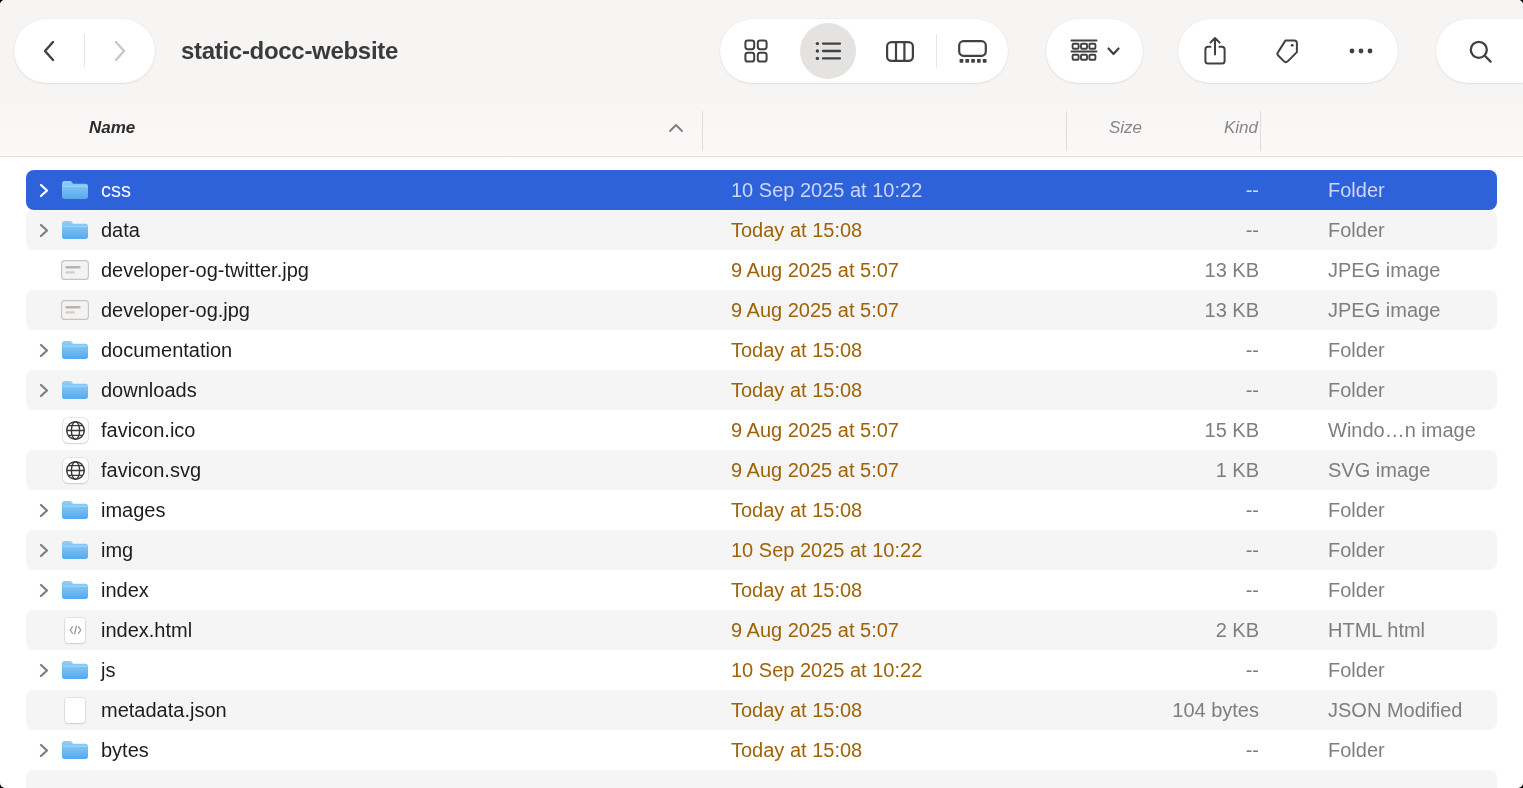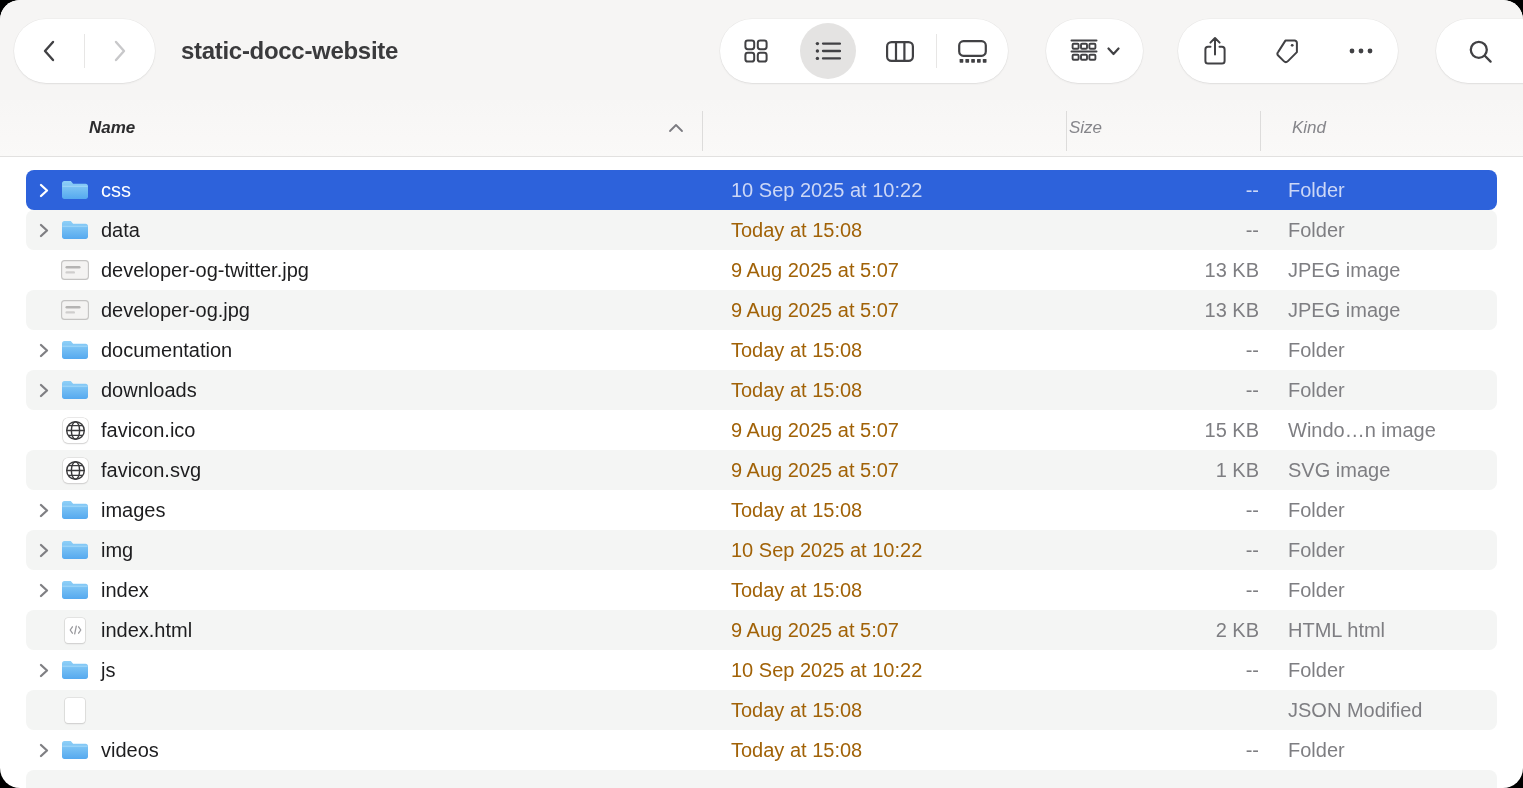--- a/index.html
+++ b/index.html
@@ -1,17 +1,17 @@
 <!DOCTYPE html>
 <html><head>
 <meta charset="utf-8">
 <style>
   html,body{margin:0;padding:0;background:#000;}
   body{width:1523px;height:788px;font-family:"Liberation Sans","DejaVu Sans",sans-serif;-webkit-font-smoothing:antialiased;}
-  .window{position:relative;width:1523px;height:788px;background:#fff;border-radius:20px;overflow:hidden;}
+  .window{position:relative;width:1523px;height:788px;background:#fff;border-radius:5px;overflow:hidden;}
   
   .chrome{position:absolute;left:0;top:0;width:100%;height:157px;background:linear-gradient(#f6f5f4 0 100px,#f7f6f5 100px,#faf9f8 156px);border-bottom:1px solid #e2e1e0;box-sizing:border-box;}
   .pill{position:absolute;top:19px;height:64px;background:#fff;border-radius:32px;box-shadow:0 0 0 .5px rgba(0,0,0,.05),0 1px 2px rgba(0,0,0,.07);display:flex;align-items:center;justify-content:center;}
   .tbtn{height:64px;display:flex;align-items:center;justify-content:center;background:none;border:none;padding:0;cursor:default;}
   .ic{stroke:#414144;fill:none;stroke-width:2;stroke-linecap:round;stroke-linejoin:round;display:block;}
   .vdiv{width:1px;height:34px;background:#e7e6e5;}
   .window-title{position:absolute;left:181px;top:37px;font-size:24px;font-weight:700;color:#3a3a3c;letter-spacing:-.3px;}
   .sel-circle{width:56px;height:56px;border-radius:50%;background:#e4e3e2;display:flex;align-items:center;justify-content:center;}
   
   .colhead{position:absolute;top:100px;height:56px;font-size:17px;color:#85858a;display:flex;align-items:center;background:none;border:none;padding:0;font-style:italic;}
@@ -23,21 +23,21 @@
   .row{position:relative;height:40px;border-radius:8px;font-size:20px;color:#1d1d1f;}
   .row.alt{background:#f4f5f4;}
   .row.selected{background:#2d62db;color:#fff;}
   .row .cell{position:absolute;top:0;height:40px;display:flex;align-items:center;white-space:nowrap;}
   .row .chevron{left:8px;width:20px;justify-content:center;color:#7f7f83;}
   .row.selected .chevron{color:#fff;}
   .row .icon{left:33px;width:32px;justify-content:center;}
   .row .name{left:75px;}
   .row .date{left:705px;color:#a16207;}
   .row .size{left:1040px;width:193px;justify-content:flex-end;color:#7e7e82;}
-  .row .kind{left:1262px;color:#7e7e82;text-align:center;}
+  .row .kind{left:1302px;color:#7e7e82;text-align:center;}
   .row.selected .date,.row.selected .size,.row.selected .kind{color:#ccd7f6;}
   .card{display:inline-flex;align-items:center;justify-content:center;background:#fff;border-radius:5px;box-shadow:0 0 0 .6px #d3d2d1,0 1px 1.5px rgba(0,0,0,.16);}
   .card.page{width:20px;height:25px;border-radius:3px;}
   .card.globe{width:25px;height:25px;}
   .stub-row{margin-top:0;height:18px;border-radius:8px 8px 0 0;background:#f4f5f4;}
 </style>
 </head>
 <body>
 
 <div class="window">
@@ -152,23 +152,23 @@
     </div>
 
     <button class="colhead sorted" style="left:89px;">Name</button>
     <span class="sortch">
       <svg width="16" height="10" viewBox="0 0 16 10" fill="none" stroke="currentColor" stroke-width="1.8" stroke-linecap="round" stroke-linejoin="round">
           <path d="M2 8 L8 2 L14 8"></path>
         </svg>
     </span>
     <span class="hdiv" style="left:702px;"></span>
     <span class="hdiv" style="left:1066px;"></span>
-    <button class="colhead" style="left:1069px;text-align:center;">Size</button>
+    <button class="colhead" style="left:1109px;text-align:center;">Size</button>
     <span class="hdiv" style="left:1260px;"></span>
-    <button class="colhead" style="left:1292px;">Kind</button>
+    <button class="colhead" style="left:1224px;">Kind</button>
   </div>
 
   <div class="list">
       <div class="row selected">
     <span class="cell chevron">
           <svg width="10" height="15" viewBox="0 0 10 15" fill="none" stroke="currentColor" stroke-width="2.3" stroke-linecap="round" stroke-linejoin="round">
             <path d="M2 2 L8 7.5 L2 13"></path>
           </svg>
         </span>
     <span class="cell icon">
@@ -421,42 +421,44 @@
     <span class="cell name">js</span>
     <span class="cell date">10 Sep 2025 at 10:22</span>
     <span class="cell size">--</span>
     <span class="cell kind">Folder</span>
   </div>
       <div class="row alt">
     <span class="cell chevron"></span>
     <span class="cell icon">
           <span class="card page"></span>
         </span>
-    <span class="cell date">Today at 15:08</span>
+    <span class="cell name">metadata.json</span>
+    <span class="cell date">Today at 15:08</span>
+    <span class="cell size">104 bytes</span>
     <span class="cell kind">JSON Modified</span>
   </div>
       <div class="row">
     <span class="cell chevron">
           <svg width="10" height="15" viewBox="0 0 10 15" fill="none" stroke="currentColor" stroke-width="2.3" stroke-linecap="round" stroke-linejoin="round">
             <path d="M2 2 L8 7.5 L2 13"></path>
           </svg>
         </span>
     <span class="cell icon">
           <svg width="28" height="22" viewBox="0 0 28 22">
             <defs>
               <linearGradient id="fgrad" x1="0" y1="0" x2="0" y2="1">
                 <stop offset="0" stop-color="#8fd0f7"></stop>
                 <stop offset="1" stop-color="#55a9ef"></stop>
               </linearGradient>
             </defs>
             <path d="M1 4.4 C1 3 2 2 3.4 2 h6.4 l2.3 2.7 h12.5 C26 4.7 27 5.7 27 7.1 v10.5 c0 1.4 -1 2.4 -2.4 2.4 H3.4 C2 20 1 19 1 17.6 Z" fill="url(#fgrad)"></path>
             <path d="M1.4 7.2 H26.6" stroke="#a3d8f8" stroke-width="1.1"></path>
           </svg>
         </span>
-    <span class="cell name">videos</span>
+    <span class="cell name">bytes</span>
     <span class="cell date">Today at 15:08</span>
     <span class="cell size">--</span>
     <span class="cell kind">Folder</span>
   </div>
       <div class="stub-row"></div>
     </div>
 
 </div>
 
 </body></html>

